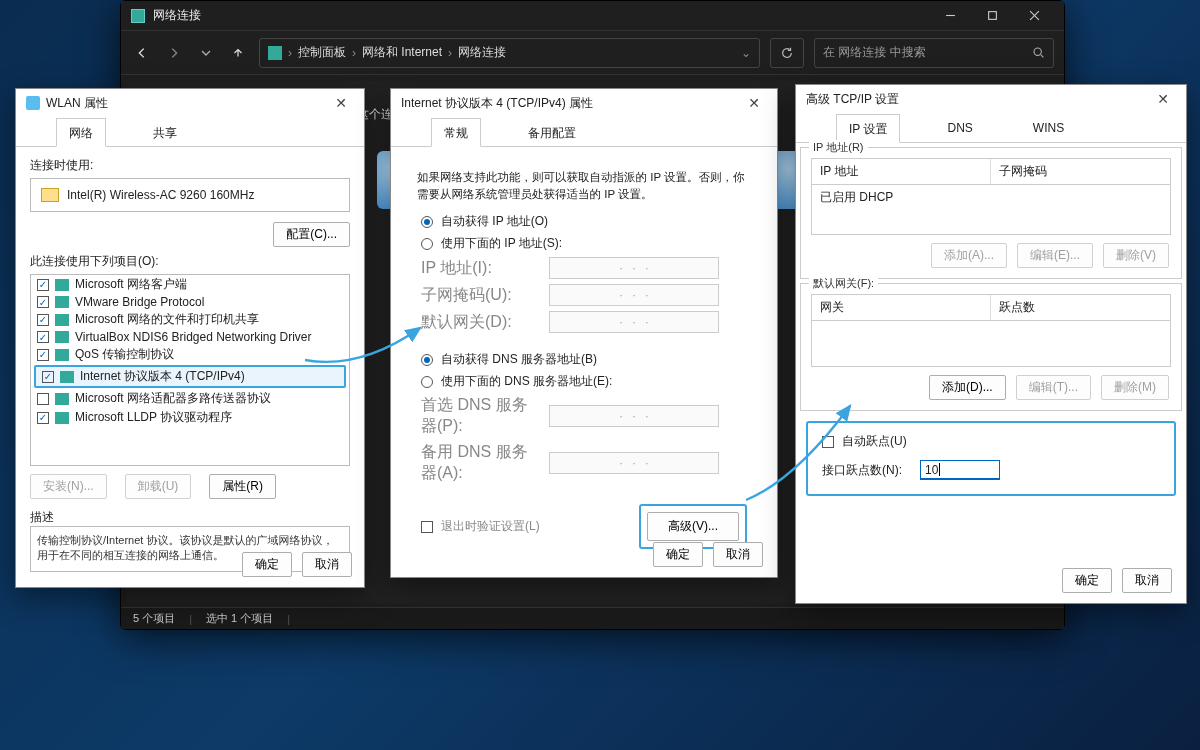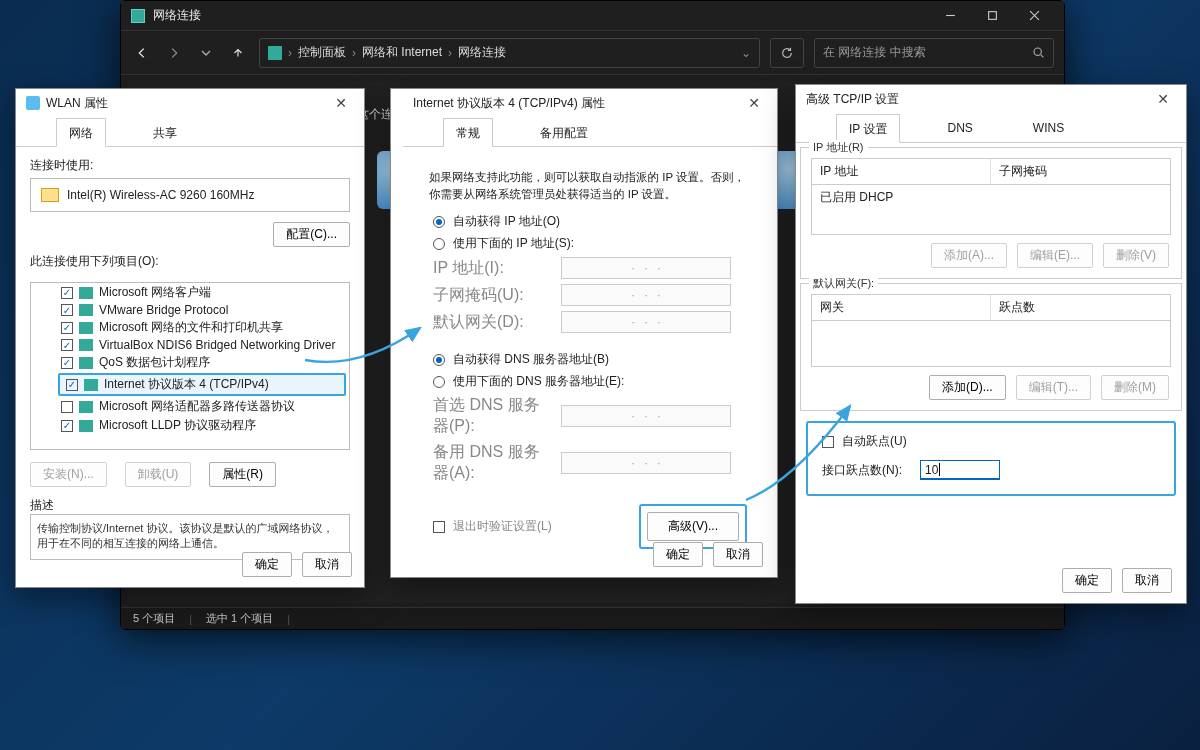--- a/index.html
+++ b/index.html
@@ -49,34 +49,34 @@
   .btn.disabled{color:#a0a0a0;border-color:#d0d0d0;}
   .row{display:flex;align-items:center;gap:8px;}
   .inputbox{border:1px solid #ccc;height:22px;display:flex;align-items:center;justify-content:center;gap:18px;background:#fafafa;color:#999;font-size:11px;}
   .radio{width:12px;height:12px;border:1px solid #555;border-radius:50%;display:inline-flex;align-items:center;justify-content:center;}
   .radio.on::after{content:"";width:6px;height:6px;border-radius:50%;background:#0067c0;}
   .check{width:12px;height:12px;border:1px solid #555;display:inline-flex;align-items:center;justify-content:center;font-size:10px;color:#0067c0;}
   .check.on::before{content:"✓";}
 
   
   #wlan { left:15px; top:88px; width:350px; height:500px; }
-  #wlan .itemslist{border:1px solid #bbb;height:168px;overflow:hidden;margin:12px 0;padding-left:24px;}
+  #wlan .itemslist{border:1px solid #bbb;height:192px;overflow:hidden;margin:4px 0;}
   #wlan .li{display:flex;align-items:center;gap:6px;padding:1px 6px;font-size:12px;}
   #wlan .li .pic{width:14px;height:12px;background:#3a9;}
   #wlan .li.hl{border:2px solid #3aa4e0;background:#e9f4fc;margin:1px 3px;border-radius:2px;}
   #wlan .descbox{border:1px solid #bbb;height:46px;padding:6px;font-size:11px;color:#333;line-height:1.35;}
   #wlan .triple{display:flex;gap:18px;margin-top:8px;}
   #wlan .adapterbox{border:1px solid #bbb;height:34px;margin:4px 0 10px;display:flex;align-items:center;gap:8px;padding:0 10px;}
   #wlan .adaptericon{width:18px;height:14px;background:#ffe08a;border:1px solid #c9a227;}
   #wlan .cfg{display:flex;justify-content:flex-end;margin-bottom:6px;}
 
   #wlan .bottombtns{position:absolute;right:12px;bottom:10px;display:flex;gap:10px;}
 
   
-  #ipv4 { left:390px; top:88px; width:388px; height:490px;padding-left:12px; }
+  #ipv4 { left:390px; top:88px; width:388px; height:490px; }
   #ipv4 .introtext{font-size:11.5px;color:#222;line-height:1.45;padding:6px 4px 0;}
   #ipv4 .formarea{padding:6px 8px;}
   #ipv4 .frow{display:flex;align-items:center;gap:8px;margin:5px 0;}
   #ipv4 .flabel{width:120px;font-size:16px;color:#888;}
   #ipv4 .frow .inputbox{width:170px;}
   #ipv4 .radiolabel{font-size:12px;color:#222;}
   #ipv4 .advbox{border:2px solid #3aa4e0;border-radius:3px;padding:6px;margin-left:26px;}
   #ipv4 .btmrow{position:absolute;right:14px;bottom:10px;display:flex;gap:10px;}
 
   
@@ -215,21 +215,21 @@
           <span>Microsoft 网络的文件和打印机共享</span>
         </div>
         <div class="li">
           <span class="check on"></span>
           <span class="pic"></span>
           <span>VirtualBox NDIS6 Bridged Networking Driver</span>
         </div>
         <div class="li">
           <span class="check on"></span>
           <span class="pic"></span>
-          <span>QoS 数据包计划程序</span>
+          <span>QoS 传输控制协议</span>
         </div>
         <div class="li hl">
           <span class="check on"></span>
           <span class="pic"></span>
           <span>Internet 协议版本 4 (TCP/IPv4)</span>
         </div>
         <div class="li">
           <span class="check "></span>
           <span class="pic"></span>
           <span>Microsoft 网络适配器多路传送器协议</span>

